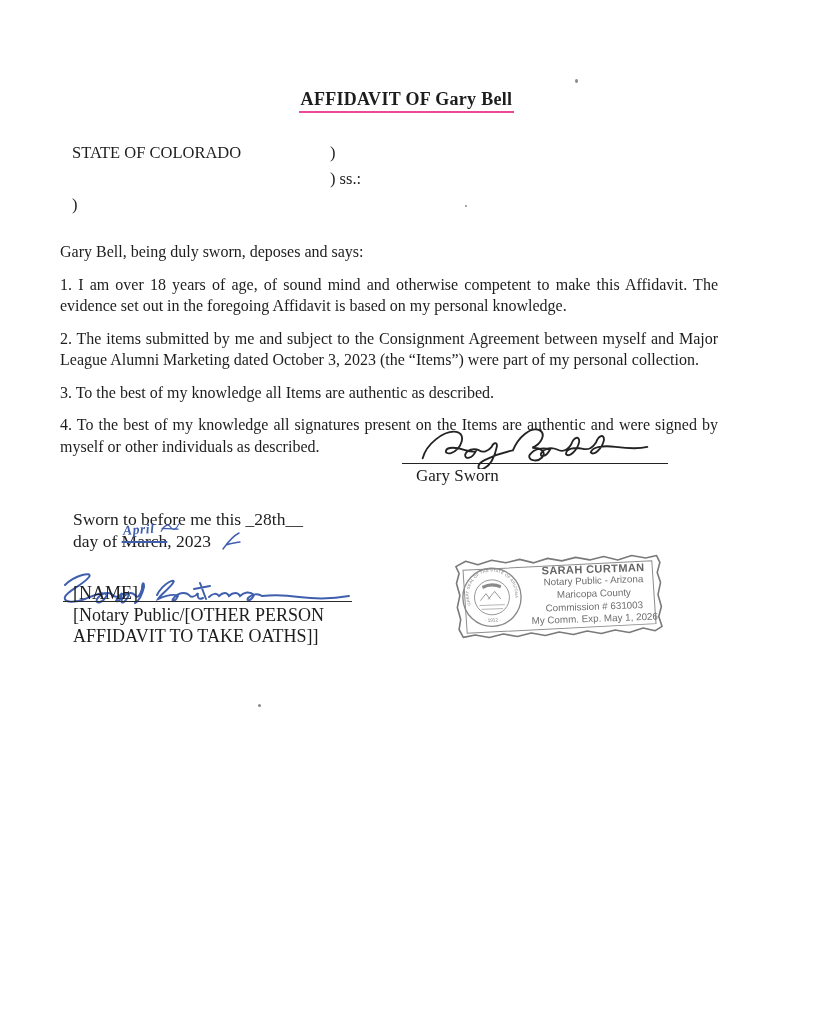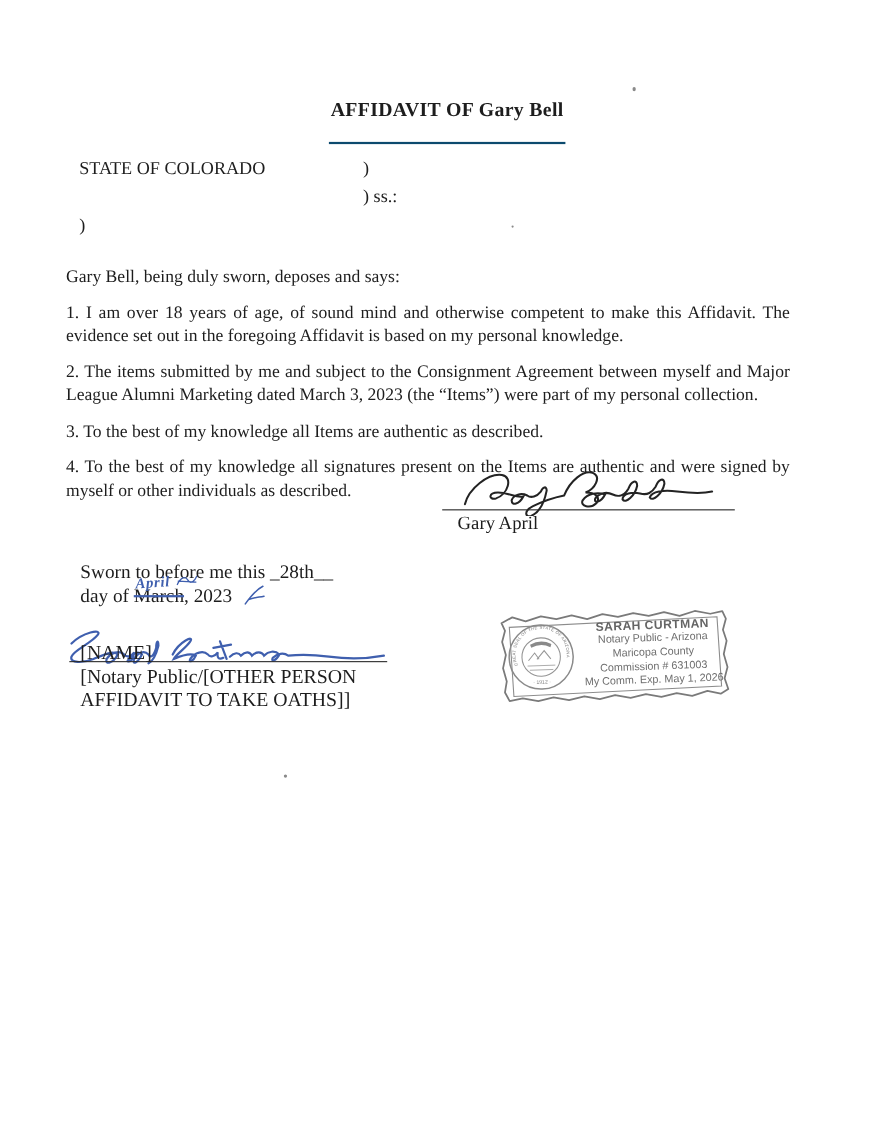--- a/index.html
+++ b/index.html
@@ -7,21 +7,21 @@
     width:813px; height:1024px; position:relative;
     background:#ffffff; overflow:hidden;
     font-family:"Liberation Serif", serif; color:#1d1d1d;
   }
   .page { position:absolute; inset:0; background:#ffffff; }
 
   
   .title-wrap { position:absolute; left:0; top:89px; width:100%; text-align:center; }
   .doc-title {
     display:inline-block; font-size:18px; font-weight:700; letter-spacing:0.3px;
-    border-bottom:2px solid #0c4a6e; padding:0 2px 19px;
+    border-bottom:2px solid #ec4899; padding:0 2px 1px;
   }
 
   
   .venue { position:absolute; left:72px; top:140px; font-size:16.5px; }
   .venue-row { display:grid; grid-template-columns:258px auto; line-height:26px; }
 
   
   .body-text { position:absolute; left:60px; top:241px; width:658px; font-size:16px; line-height:21.5px; }
   .body-text p { margin:0 0 11px; text-align:justify; }
   .body-text p.intro { text-align:left; }
@@ -90,37 +90,37 @@
       <span>) ss.:</span>
     </div>
     <div class="venue-row">
       <span>)</span>
     </div>
   </div>
 
   <div class="body-text">
     <p class="intro">Gary Bell, being duly sworn, deposes and says:</p>
     <p>1. I am over 18 years of age, of sound mind and otherwise competent to make this Affidavit. The evidence set out in the foregoing Affidavit is based on my personal knowledge.</p>
-    <p>2. The items submitted by me and subject to the Consignment Agreement between myself and Major League Alumni Marketing dated March 3, 2023 (the “Items”) were part of my personal collection.</p>
+    <p>2. The items submitted by me and subject to the Consignment Agreement between myself and Major League Alumni Marketing dated October 3, 2023 (the “Items”) were part of my personal collection.</p>
     <p>3. To the best of my knowledge all Items are authentic as described.</p>
     <p>4. To the best of my knowledge all signatures present on the Items are authentic and were signed by myself or other individuals as described.</p>
   </div>
 
   <div class="sig-block">
     <svg class="sig-svg" viewBox="0 0 266 52">
       <path d="M6,40 C10,24 30,8 44,10 C56,12 50,30 38,34 C30,36 30,28 40,28 C52,28 58,34 66,32
                C62,40 54,42 54,36 C56,30 64,28 70,31 C74,34 80,32 84,27 C86,22 90,21 90,26
                C88,36 84,48 74,52 C68,54 66,47 76,42 C86,37 98,33 108,31 C114,16 128,4 138,8
                C146,12 140,24 130,28 C140,28 146,33 141,39 C135,45 124,42 127,36 C132,29 142,27 150,30
                C146,38 138,40 140,34 C144,28 152,27 158,30 C164,33 170,31 174,24 C177,16 183,14 183,21
                C181,31 171,40 168,35 C168,29 178,27 186,29 C194,31 198,28 202,22 C205,14 211,12 211,19
                C209,29 199,38 196,33 C198,27 210,25 224,27 C240,29 252,29 260,27" fill="none" stroke="#232323" stroke-width="2.1" stroke-linecap="round"></path>
     </svg>
     <div class="sig-line"></div>
-    <div class="sig-name">Gary April</div>
+    <div class="sig-name">Gary Sworn</div>
   </div>
 
   <div class="jurat">
     <div>Sworn to before me this _28th__</div>
     <div class="jurat-l2">
       <span class="april">
         <span>April</span>
         <svg width="22" height="12" viewBox="0 0 22 12">
           <path d="M2,9 C6,2 10,2 12,6 C14,10 18,7 20,3 M3,6 L19,8" fill="none" stroke="#3f5fae" stroke-width="1.2" stroke-linecap="round"></path>
         </svg>

